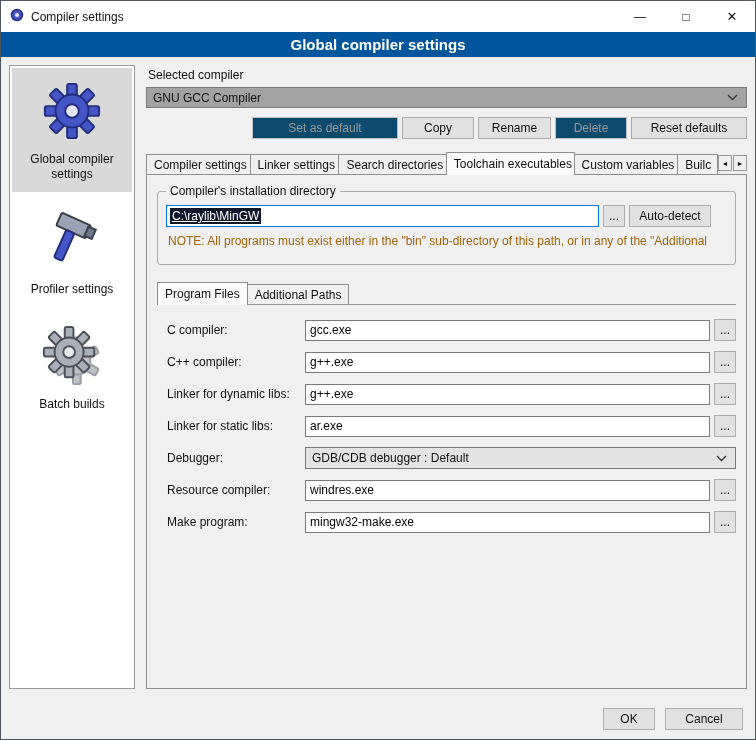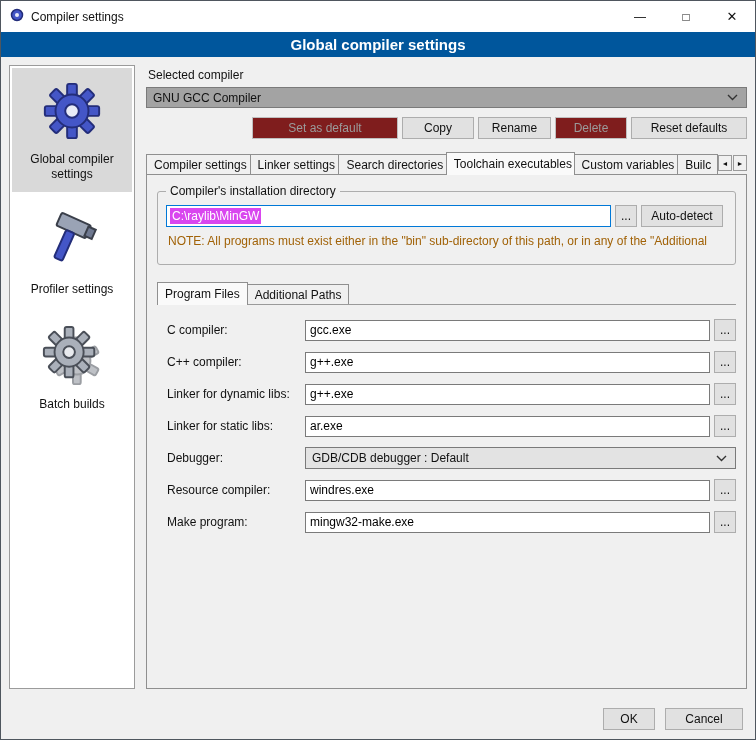--- a/index.html
+++ b/index.html
@@ -37,48 +37,48 @@
   
   .main { flex:1; display:flex; flex-direction:column; min-width:0; }
   .sc-label { margin:3px 0 5px 2px; }
 
   .combo { height:21px; border:1px solid #7a7a7a; background:#a3a3a3; display:flex;
            align-items:center; justify-content:space-between; padding:0 8px 0 6px; }
   .combo .arrow svg { display:block; }
 
   .btn { height:22px; background:#E1E1E1; border:1px solid #ADADAD; font-family:inherit;
          font-size:12px; color:#111; display:inline-flex; align-items:center; justify-content:center; }
-  .btn:disabled { color:#9b9b9b; border-color:#bfbfbf; background:#7f1d1d; }
+  .btn:disabled { color:#9b9b9b; border-color:#bfbfbf; background:#0c4a6e; }
   .btn-row { display:flex; justify-content:flex-end; gap:4px; margin-top:9px; }
   .w-setdef{width:146px}.w-copy{width:72px}.w-rename{width:73px}.w-del{width:72px}.w-reset{width:116px}
 
   
   .tabstrip { display:flex; align-items:flex-end; margin-top:12px; position:relative;
               padding-right:30px; height:23px; flex:0 0 auto; }
   .tab { height:20px; padding:0 7px; display:flex; align-items:center; background:#F0F0F0;
          border:1px solid #8f8f8f; border-bottom:none; margin-right:-1px; white-space:nowrap;
          overflow:hidden; }
   .tab.active { height:23px; background:#FAFAFA; position:relative; z-index:2; margin-bottom:-1px; }
   .tab.clipped { max-width:42px; }
   .tab-arrows { position:absolute; right:0; bottom:3px; display:flex; gap:1px; }
   .tab-arrow { width:14px; height:16px; display:flex; align-items:center; justify-content:center;
                font-size:7px; background:#f0f0f0; border:1px solid #9a9a9a; }
 
   .tabpanel { flex:1; border:1px solid #8f8f8f; background:#F0F0F0; padding:12px 10px 0 10px;
               position:relative; z-index:1; display:flex; flex-direction:column; min-height:0; }
 
   
   .groupbox { border:1px solid #adadad; border-radius:3px; position:relative;
-              padding:13px 12px 8px 8px; margin-top:4px; }
+              padding:13px 24px 8px 8px; margin-top:4px; }
   .groupbox-title { position:absolute; top:-8px; left:8px; background:#F0F0F0; padding:0 4px; }
   .dir-row { display:flex; gap:4px; align-items:center; }
   .text-input { flex:1; height:22px; border:1px solid #7a7a7a; background:#fff; display:flex;
                 align-items:center; padding:0 3px; overflow:hidden; }
   .text-input.focused { border-color:#0078D7; }
-  .sel-text { background:#d946ef; color:#fff; padding:1px 2px; white-space:nowrap; }
+  .sel-text { background:#0f172a; color:#fff; padding:1px 2px; white-space:nowrap;text-decoration:underline; }
   .btn-sm { width:22px; }
   .btn-auto { width:82px; }
   .note { color:#a16207; margin:7px 0 8px 2px; white-space:nowrap; overflow:hidden; }
 
   
   .subtabstrip { display:flex; align-items:flex-end; margin-top:16px; height:23px; flex:0 0 auto; }
   .subpanel { border-top:1px solid #9a9a9a; padding:14px 0 0 10px; flex:1; }
 
   .field-row { display:flex; align-items:center; margin-bottom:10px; }
   .field-label { width:138px; flex:0 0 138px; }

